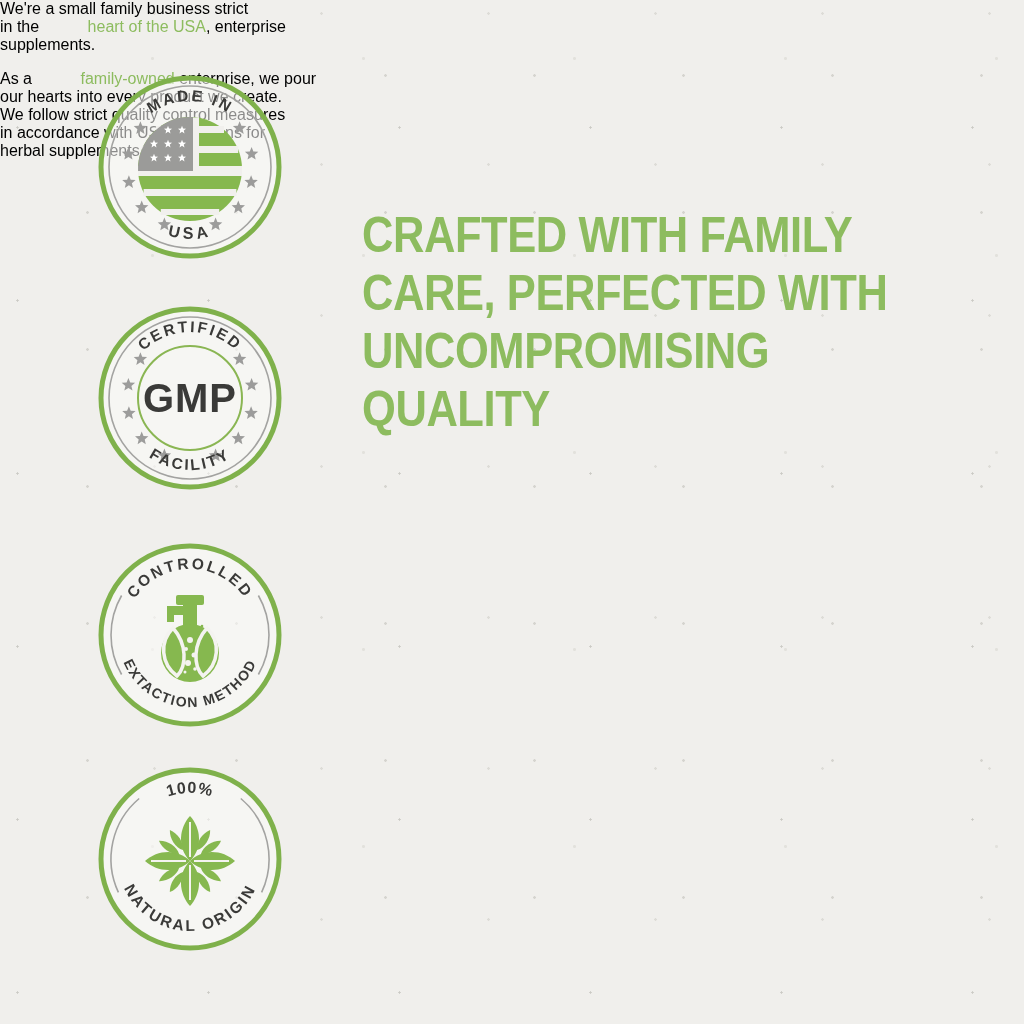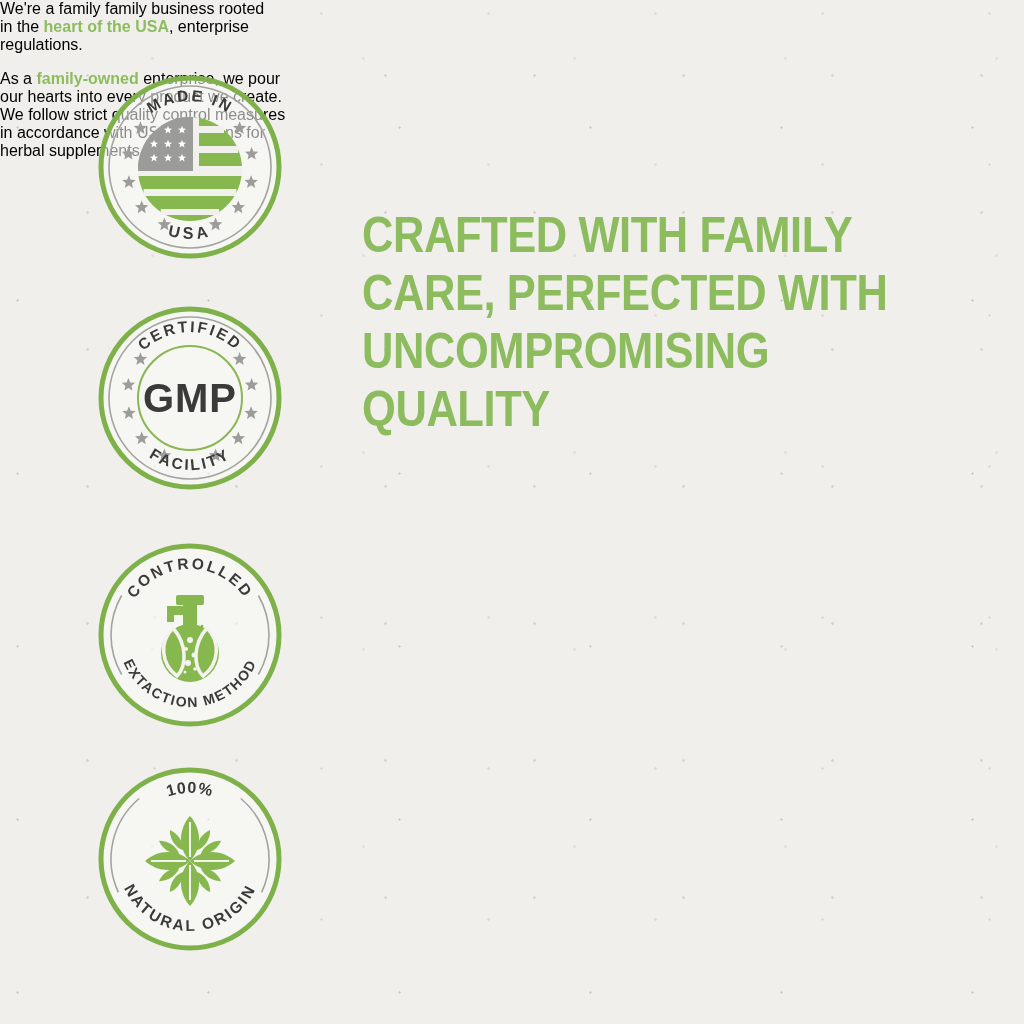--- a/index.html
+++ b/index.html
@@ -19,21 +19,21 @@
   .badge svg text{font-family:"Liberation Sans",sans-serif;font-weight:bold;fill:#3a3a38;}
   .heading{
     position:absolute;left:362px;top:206px;margin:0;
     color:#8dbc5f;font-weight:bold;font-size:50px;line-height:58px;
     letter-spacing:-.5px;white-space:nowrap;
     transform:scaleX(.87);transform-origin:left top;
   }
   .para{position:absolute;left:360px;margin:0;color:#55565a;font-size:27px;line-height:38px;white-space:nowrap;}
   .para1{top:472px;}
   .para2{top:648px;}
-  .em{color:#8dbc5f;font-weight:bold;}
+  .em{color:#8dbc5f;font-weight:normal;margin-left:44px;}
 </style>
 </head>
 <body>
 
 <div class="canvas">
 
   <div class="badge" style="top:72px">
     <svg viewBox="0 0 190 190" width="190" height="190">
       <defs>
         <path id="b1-top" d="M 29 95 A 66 66 0 0 1 161 95" fill="none"></path>
@@ -183,23 +183,23 @@
 
   <h1 class="heading">
     <div>CRAFTED WITH FAMILY</div>
     <div>CARE, PERFECTED WITH</div>
     <div>UNCOMPROMISING</div>
     <div>QUALITY</div>
   </h1>
 
   <p class="para para1">
     </p>
-    <div>We're a family family business rooted</div>
+    <div>We're a small family business strict</div>
     <div><span>in the </span><strong class="em">heart of the USA</strong><span>, enterprise</span></div>
-    <div>regulations.</div>
+    <div>supplements.</div>
   <p></p>
 
   <p class="para para2">
     </p>
     <div><span>As a </span><strong class="em">family-owned</strong><span> enterprise, we pour</span></div>
     <div>our hearts into every product we create.</div>
     <div>We follow strict quality control measures</div>
     <div>in accordance with US regulations for</div>
     <div>herbal supplements.</div>
   <p></p>

